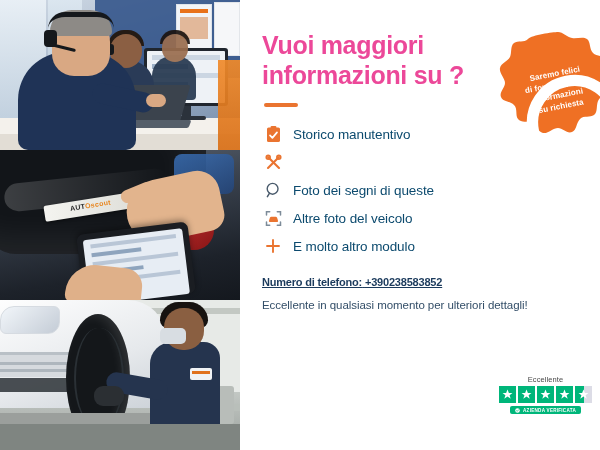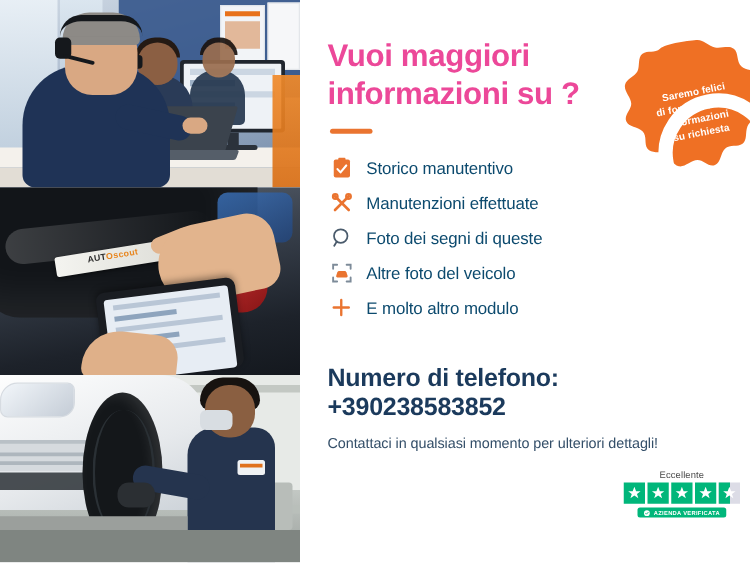--- a/index.html
+++ b/index.html
@@ -112,21 +112,21 @@
   .badge .hs{display:block;margin:0 auto 3px auto;}
   .badge .btxt{font-size:8px;line-height:11px;font-weight:bold;color:#fff;letter-spacing:.1px;}
 
   
   .flist{list-style:none;margin:0;padding:0;}
   .flist li{display:flex;align-items:center;height:28px;margin-bottom:0;}
   .flist .ic{width:22px;flex:0 0 22px;display:flex;align-items:center;justify-content:center;margin-right:9px;}
   .flist .lbl{font-size:13.5px;color:#0c4a6e;letter-spacing:-.1px;}
 
   
-  .phone{font-size:20px;font-weight:bold;color:#1b3a5c;margin:32px 0 9px 0;letter-spacing:-.2px;}
+  .phone{font-size:11px;font-weight:bold;color:#1b3a5c;margin:16px 0 9px 0;letter-spacing:-.2px;text-decoration:underline;}
   .sub{font-size:11.5px;line-height:17px;color:#334e68;letter-spacing:-.05px;}
   .sub div{white-space:nowrap;}
 
   
   .tp{position:absolute;right:8px;bottom:36px;display:flex;align-items:flex-end;}
   .tplogo{display:flex;align-items:center;margin-right:8px;margin-bottom:3px;}
   .tplogo .tname{font-size:17px;font-weight:bold;color:#20303a;letter-spacing:-.5px;margin-left:3px;}
   .tpright{display:flex;flex-direction:column;align-items:center;}
   .excel{font-size:7.5px;color:#4a4a4a;margin-bottom:2px;letter-spacing:.1px;}
   .stars{display:flex;gap:2px;}
@@ -285,21 +285,20 @@
         <span class="ic">
           <svg width="17" height="17" viewBox="0 0 17 17">
             <g stroke="#ea7430" stroke-width="2.1" stroke-linecap="round">
               <path d="M3 3l11 11"></path>
                 <path d="M14 3L3 14"></path>
             </g>
             <circle cx="3.2" cy="3.2" r="1.9" fill="none" stroke="#ea7430" stroke-width="1.7"></circle>
             <circle cx="13.8" cy="3.2" r="1.9" fill="none" stroke="#ea7430" stroke-width="1.7"></circle>
           </svg>
         </span>
-        <span class="lbl">Manutenzioni effettuate</span>
       </li>
 
       <li>
         <span class="ic">
           <svg width="16" height="16" viewBox="0 0 16 16">
             <circle cx="7.6" cy="6.8" r="5.4" fill="none" stroke="#4a5b6c" stroke-width="1.4"></circle>
             <path d="M4.4 11.3L2.4 14.6" stroke="#4a5b6c" stroke-width="1.5" stroke-linecap="round" fill="none"></path>
           </svg>
         </span>
         <span class="lbl">Foto dei segni di queste</span>
@@ -334,21 +333,21 @@
       </li>
 
     </ul>
 
     <div class="phone">
       <span>Numero di telefono:</span>
       <span>+390238583852</span>
     </div>
 
     <div class="sub">
-      <div>Contattaci in qualsiasi momento per ulteriori dettagli!</div>
+      <div>Eccellente in qualsiasi momento per ulteriori dettagli!</div>
     </div>
 
     <div class="tp">
       <div class="tpright">
         <div class="excel">Eccellente</div>
         <div class="stars">
           <span class="st">
               <svg width="11" height="11" viewBox="0 0 20 20">
                 <path d="M10 .9l2.5 6.3H19l-5.2 4 2 6.4L10 13.6 4.2 17.6l2-6.4-5.2-4h6.5z" fill="#fff"></path>
               </svg>

